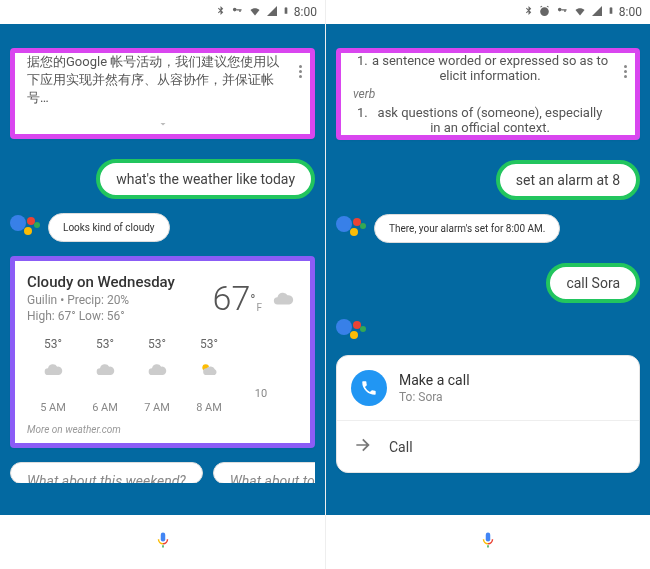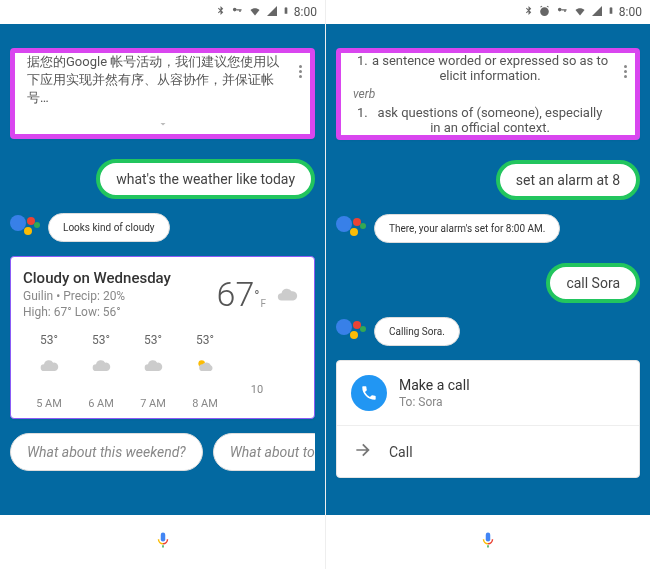--- a/index.html
+++ b/index.html
@@ -103,21 +103,21 @@
     border: 1px solid #ddd;
     border-radius: 20px;
     padding: 8px 14px;
     font-size: 10px;
     color: #333;
     max-width: 90%;
   }
   
   .weather-card {
     background: #fff;
-    border: 1px solid #8b5cf6;
+    border: 5px solid #8b5cf6;
     border-radius: 4px;
     padding: 12px 12px 8px;
     box-shadow: 0 1px 2px rgba(0,0,0,0.05);
     margin-bottom: 14px;
   }
   .weather-header { display: flex; justify-content: space-between; }
   .weather-title { font-size: 15px; font-weight: 500; color: #333; }
   .weather-sub { font-size: 12px; color: #888; margin-top: 2px; }
   .weather-hilo { font-size: 12px; color: #888; margin-top: 2px; }
   .weather-temp { display: flex; align-items: center; }
@@ -167,21 +167,21 @@
     justify-content: center;
     background: #fff;
   }
   
   .def-card ol { padding-left: 18px; font-size: 13px; color: #555; text-align: center; }
   .def-card .pos { font-style: italic; color: #777; font-size: 12px; margin: 4px 0; }
   
   .call-card {
     background: #fff;
     border: 1px solid #e5e5e5;
-    border-radius: 4px;
+    border-radius: 12px;
     box-shadow: 0 1px 2px rgba(0,0,0,0.05);
   }
   .call-top {
     display: flex;
     align-items: center;
     gap: 12px;
     padding: 14px 14px;
     border-bottom: 1px solid #eee;
   }
   .phone-circle {
@@ -320,20 +320,21 @@
             <div class="pr"></div>
             <div class="hr">8 AM</div>
           </div>
           <div class="hour">
             <div class="t"></div>
             <div class="ic"></div>
             <div class="pr"></div>
             <div class="hr">10</div>
           </div>
         </div>
+      <div class="weather-more">More on weather.com</div>
     </div>
 
     <div class="chips" id="chips-left">
         <div class="chip">What about this weekend?</div>
         <div class="chip">What about to</div>
       </div>
   </div>
 
   <div class="mic-bar">
     <span>
@@ -412,21 +413,20 @@
 
     <div class="user-bubble">call Sora</div>
 
     <div class="asst-row">
       <div class="asst-logo">
         <div class="dot blue"></div>
           <div class="dot red"></div>
           <div class="dot yellow"></div>
           <div class="dot green"></div>
       </div>
-      <div class="asst-bubble">Calling Sora.</div>
     </div>
 
     <div class="call-card">
       <div class="call-top">
         <div class="phone-circle">
           <svg width="18" height="18" viewBox="0 0 24 24" fill="#fff">
               <path d="M6.6 10.8a15 15 0 006.6 6.6l2.2-2.2a1 1 0 011-.25 11 11 0 003.5.56 1 1 0 011 1V20a1 1 0 01-1 1A17 17 0 013 4a1 1 0 011-1h3.5a1 1 0 011 1 11 11 0 00.55 3.5 1 1 0 01-.25 1l-2.2 2.3z"></path>
             </svg>
         </div>
         <div>

